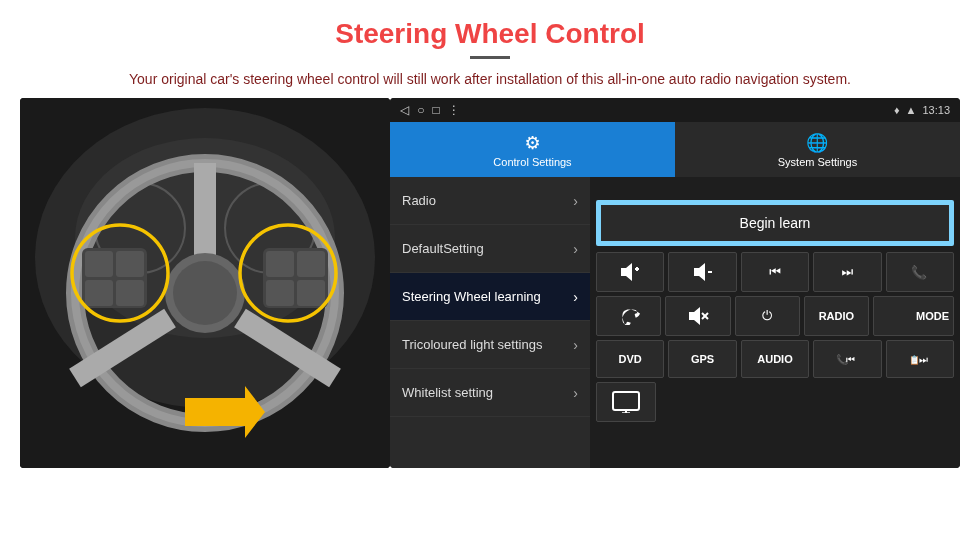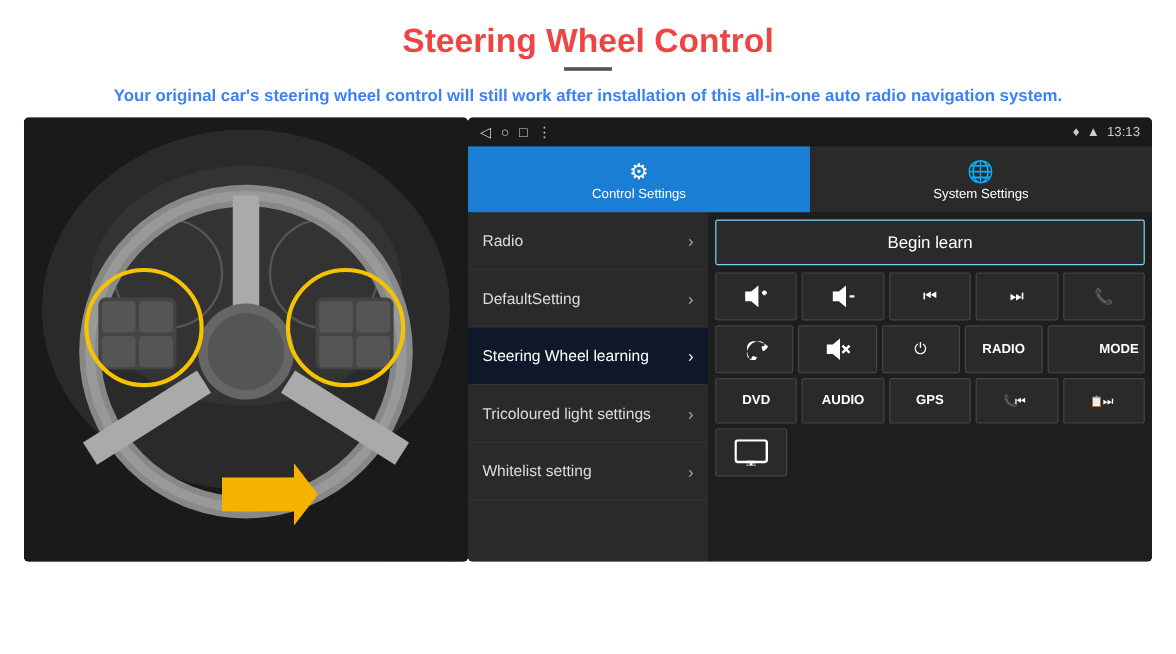--- a/index.html
+++ b/index.html
@@ -21,23 +21,22 @@
       margin-bottom: 6px;
     }
     .title-divider {
       width: 40px;
       height: 3px;
       background: #555;
       margin: 0 auto 10px;
     }
     .page-subtitle {
       font-size: 14px;
-      color: #3b82f6;
+      color: #7f1d1d;
       line-height: 1.5;
-      font-weight: bold;
     }
     .main-content {
       display: flex;
       margin: 0 20px;
       gap: 0;
     }
     
     .wheel-area {
       width: 370px;
       height: 370px;
@@ -158,27 +157,28 @@
       flex-direction: column;
       gap: 4px;
     }
     .begin-learn-row {
       display: flex;
       margin-bottom: 2px;
     }
     .begin-learn-btn {
       flex: 1;
       background: #2a2a2a;
-      border: 1px solid #7dd3fc;
+      border: 5px solid #7dd3fc;
       color: #fff;
       font-size: 14px;
       padding: 10px;
       text-align: center;
       cursor: pointer;
       border-radius: 2px;
+      margin-top: 17px;
     }
     .btn-grid {
       display: grid;
       grid-template-columns: repeat(5, 1fr);
       gap: 4px;
     }
     .ctrl-btn {
       background: #2a2a2a;
       border: 1px solid #444;
       color: #fff;
@@ -358,22 +358,22 @@
                 <line x1="21" y1="8" x2="15" y2="14" stroke="#fff" stroke-width="2"></line>
               </svg>
           </div>
           <div class="ctrl-btn">⏻</div>
           <div class="ctrl-btn" style="font-size:11px;font-weight:bold;">RADIO</div>
           <div class="ctrl-btn" style="font-size:11px;font-weight:bold;padding-left:42px;">MODE</div>
         </div>
 
         <div class="btn-grid">
           <div class="ctrl-btn" style="font-size:11px;font-weight:bold;">DVD</div>
+          <div class="ctrl-btn" style="font-size:11px;font-weight:bold;">GPS</div>
           <div class="ctrl-btn" style="font-size:11px;font-weight:bold;">AUDIO</div>
-          <div class="ctrl-btn" style="font-size:11px;font-weight:bold;">GPS</div>
           <div class="ctrl-btn">
             <svg width="22" height="18" viewBox="0 0 40 30">
                 <text x="0" y="22" font-size="18" fill="#fff">📞</text>
                 <text x="18" y="22" font-size="18" fill="#fff">⏮</text>
               </svg>
           </div>
           <div class="ctrl-btn">
             <svg width="22" height="18" viewBox="0 0 40 30">
                 <text x="0" y="22" font-size="16" fill="#fff">📋</text>
                 <text x="18" y="22" font-size="18" fill="#fff">⏭</text>

